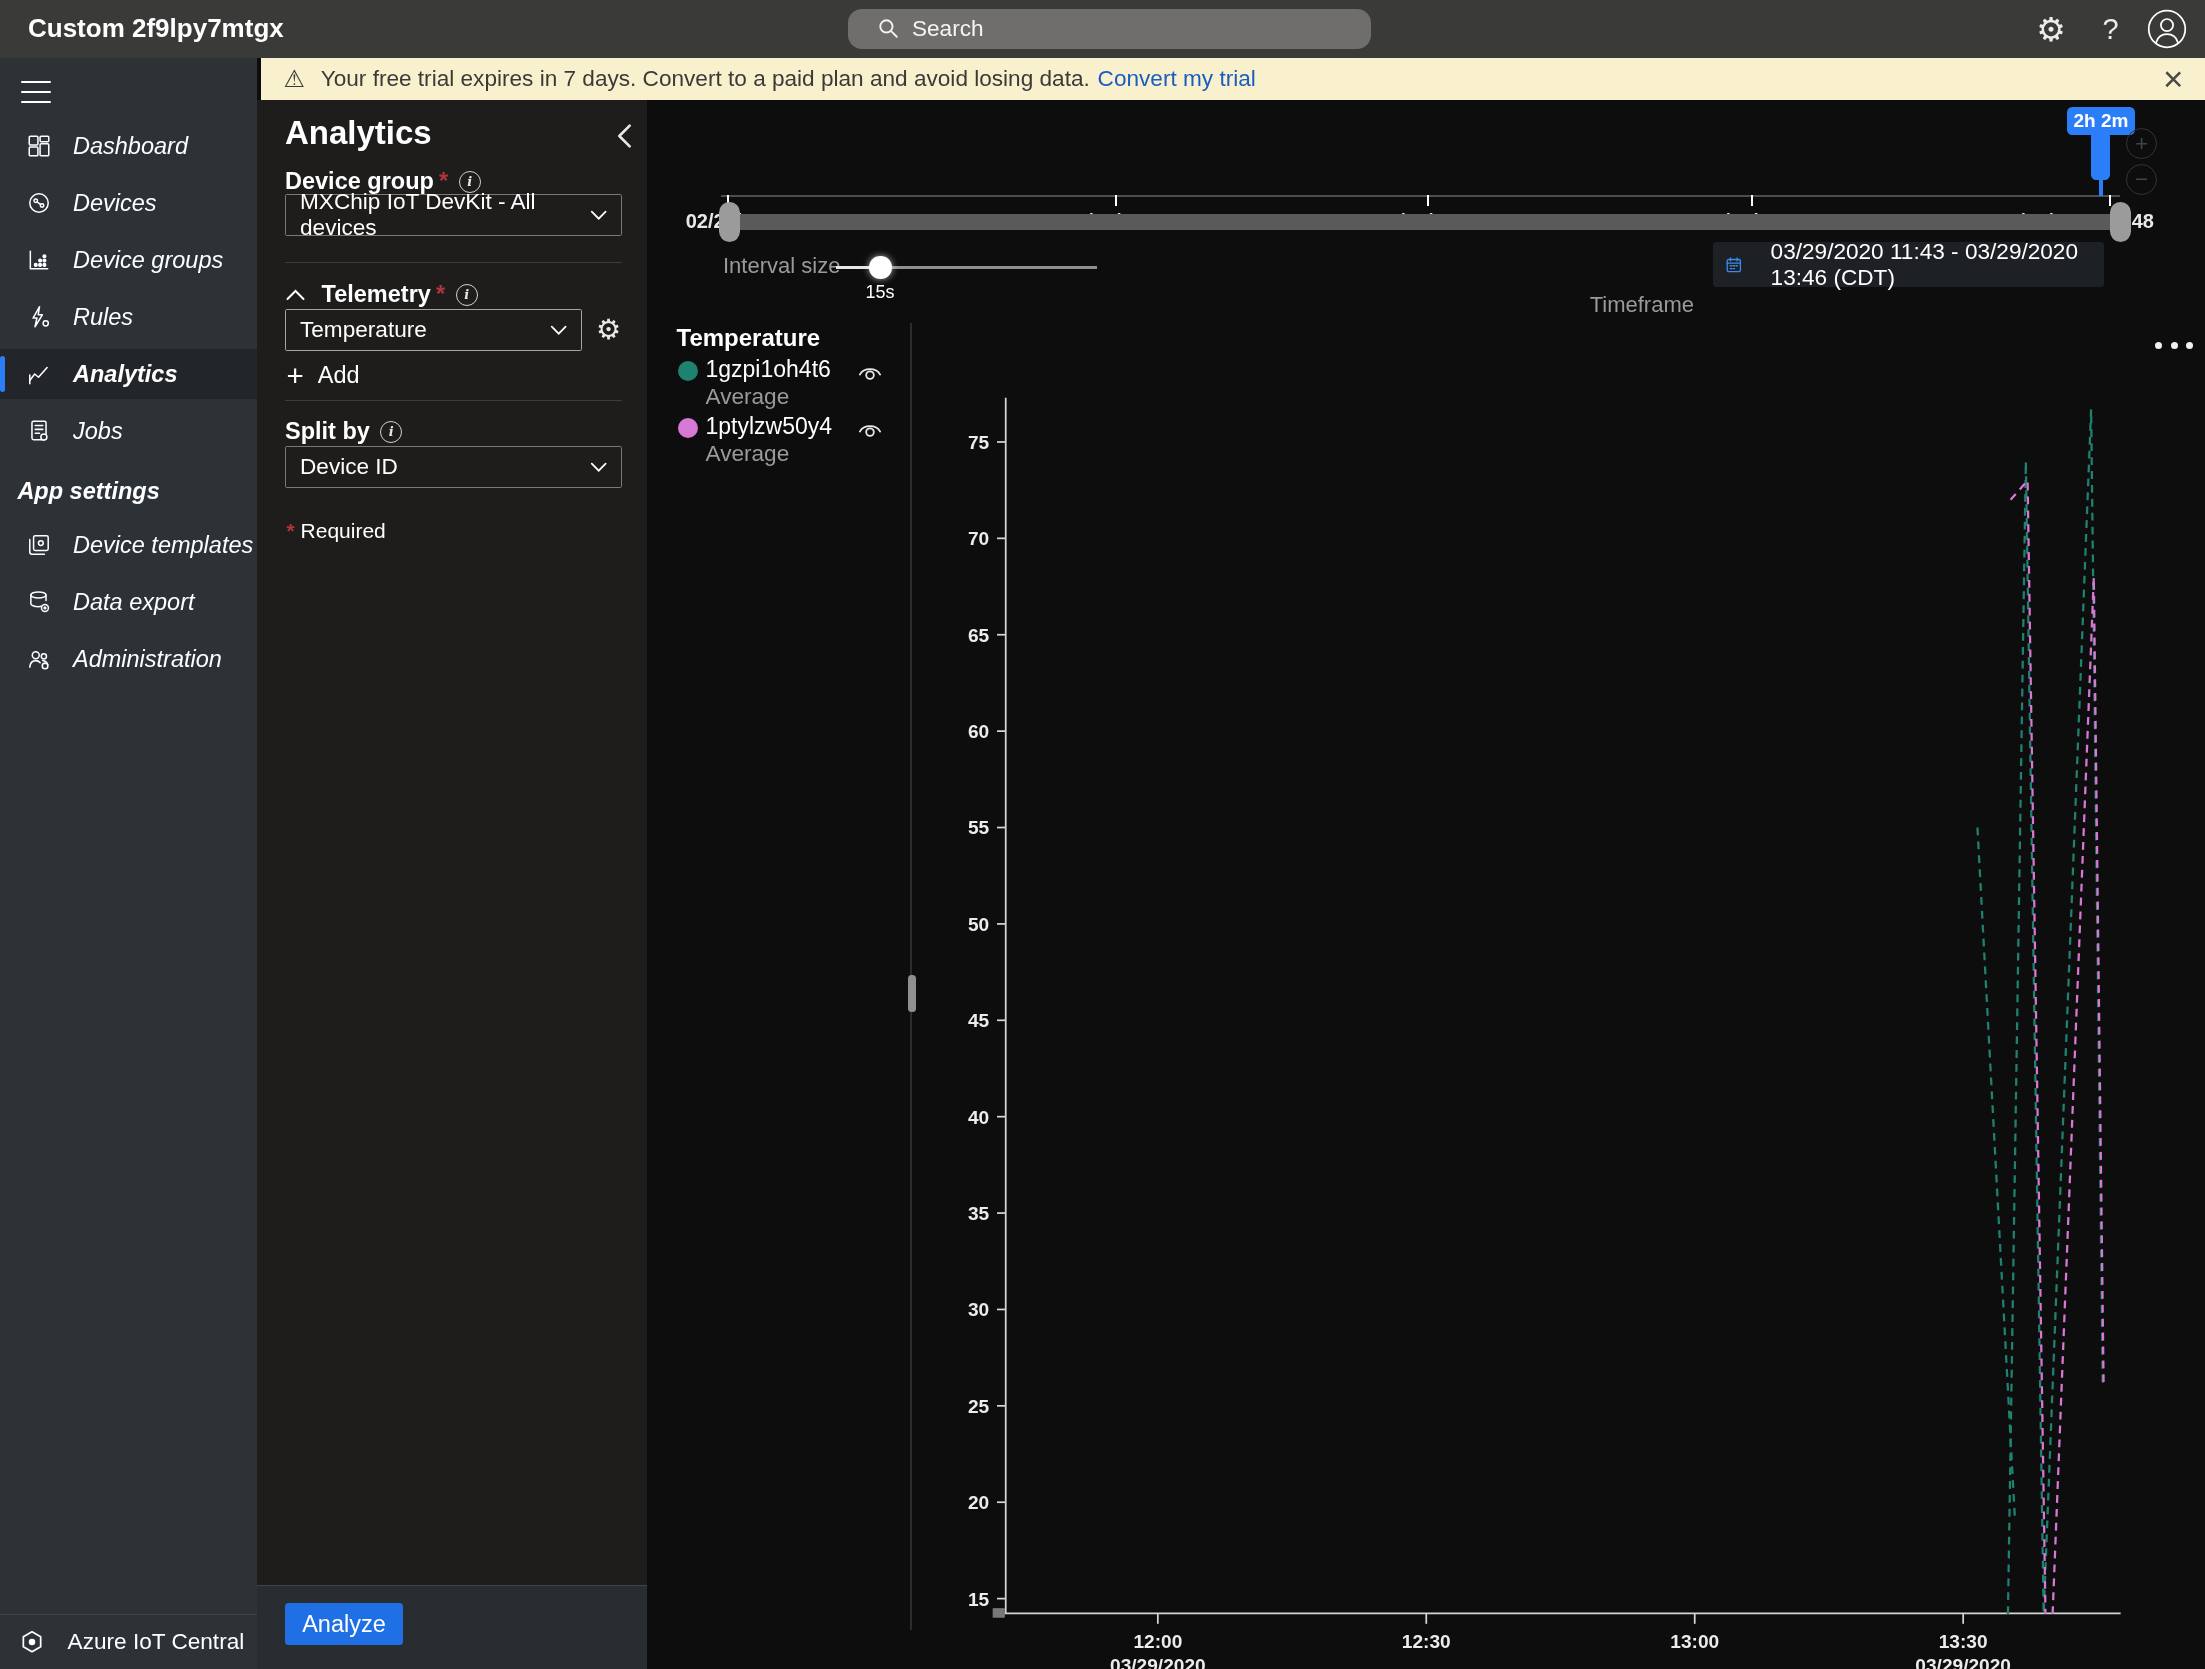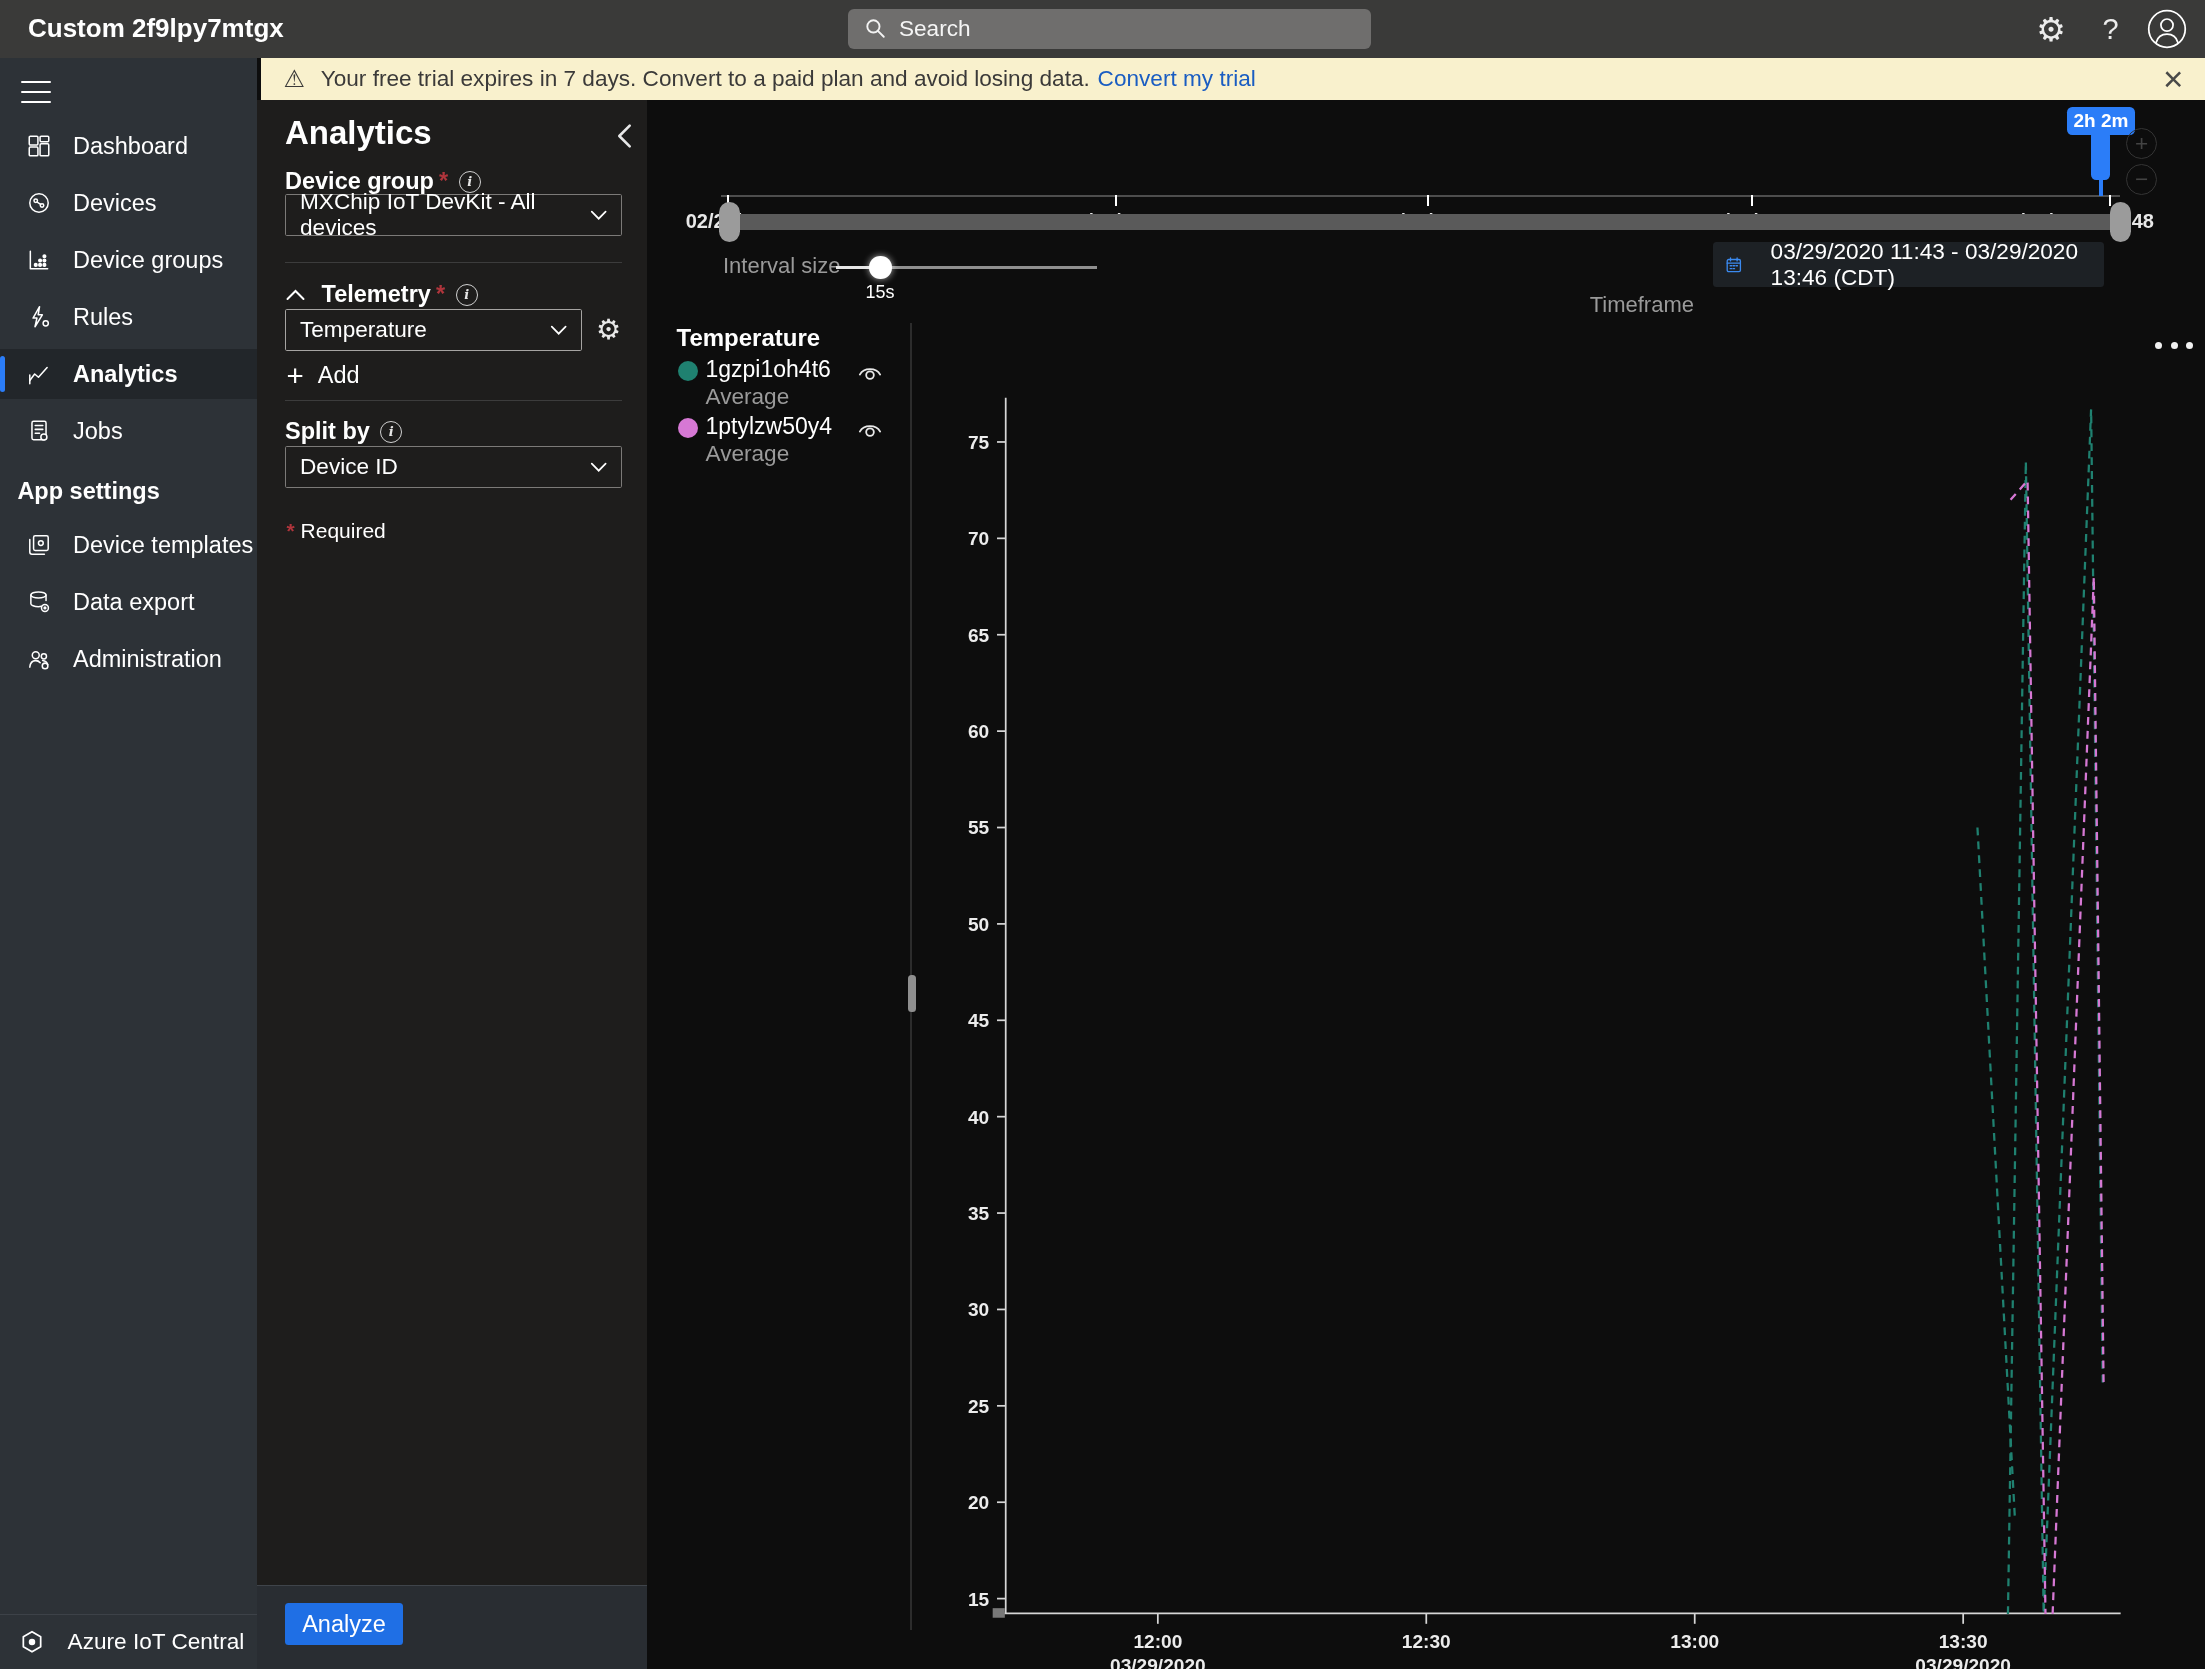--- a/index.html
+++ b/index.html
@@ -3,42 +3,42 @@
 <meta charset="utf-8">
 <style>
   html,body{margin:0;padding:0;background:#000;}
   #root{position:relative;width:2206px;height:1669px;overflow:hidden;background:#0d0d0d;
         font-family:"Liberation Sans",sans-serif;color:#fff;-webkit-font-smoothing:antialiased;}
 
   
   .topbar{position:absolute;left:0;top:0;width:2206px;height:58px;background:#3a3a39;z-index:30;}
   .app-title{position:absolute;left:28px;top:13px;font-size:26px;font-weight:700;color:#fff;}
   .search{position:absolute;left:848px;top:8.7px;width:523px;height:40px;background:#6f6e6d;
-          border-radius:6px;display:flex;align-items:center;padding:0 16px;box-sizing:border-box;}
+          border-radius:14px;display:flex;align-items:center;padding:0 29px;box-sizing:border-box;}
   .search svg{flex:0 0 auto;}
   .search input{flex:1;background:transparent;border:none;outline:none;color:#fff;font-size:22.6px;
                 margin-left:10.4px;font-family:inherit;}
   .search input::placeholder{color:#f5f5f5;opacity:1;}
   .tb-ic{position:absolute;top:0;height:58px;display:flex;align-items:center;justify-content:center;color:#ececec;}
   #gear{left:2030px;width:42px;font-size:33px;}
   #help{left:2093px;width:35px;font-size:29px;}
   #avatar-wrap{left:2147px;top:8.7px;position:absolute;}
 
   
   .banner{position:absolute;left:261px;top:58px;width:1945px;height:42px;background:#f9f1cd;color:#3b3a39;
           font-size:22.6px;display:flex;align-items:center;box-sizing:border-box;padding:0 22.6px;z-index:20;}
   .banner .warn{font-size:24px;margin-right:15.6px;color:#3b3a39;}
   .banner a{color:#1a5dc2;margin-left:7.8px;text-decoration:none;cursor:pointer;}
   .banner .close{margin-left:auto;font-size:35px;color:#4a4a48;line-height:0.8;cursor:pointer;}
 
   
   .sidebar{position:absolute;left:0;top:58px;width:257px;height:1611px;background:#2d3237;z-index:10;}
   .hamburger{position:absolute;left:21px;top:22.6px;width:29.5px;height:22.6px;display:flex;flex-direction:column;justify-content:space-between;cursor:pointer;}
   .hamburger i{display:block;height:2.6px;background:#fff;border-radius:1.7px;}
-  #nav-list{position:absolute;left:0;top:63px;right:0;}
+  #nav-list{position:absolute;left:0;top:63px;right:0;font-style:italic;}
   .side-item{position:relative;height:50px;margin-bottom:7px;display:flex;align-items:center;cursor:pointer;}
   .side-item.active{background:#22262a;}
   .side-ind{position:absolute;left:0;top:7px;bottom:7px;width:5.2px;border-radius:2.6px;background:transparent;}
   .side-item.active .side-ind{background:#2b7df8;}
   .side-ic{width:26px;height:26px;margin-left:26px;display:flex;color:#fff;}
   .side-lab{margin-left:21px;font-size:23.5px;color:#fff;white-space:nowrap;}
   .side-item.active .side-lab{font-weight:700;}
   .side-section{height:57px;display:flex;align-items:center;font-weight:700;font-size:23.5px;padding-left:17.4px;}
   .side-footer{position:absolute;left:0;bottom:0;width:100%;height:54px;border-top:0.9px solid #3d4248;
                display:flex;align-items:center;cursor:pointer;}

